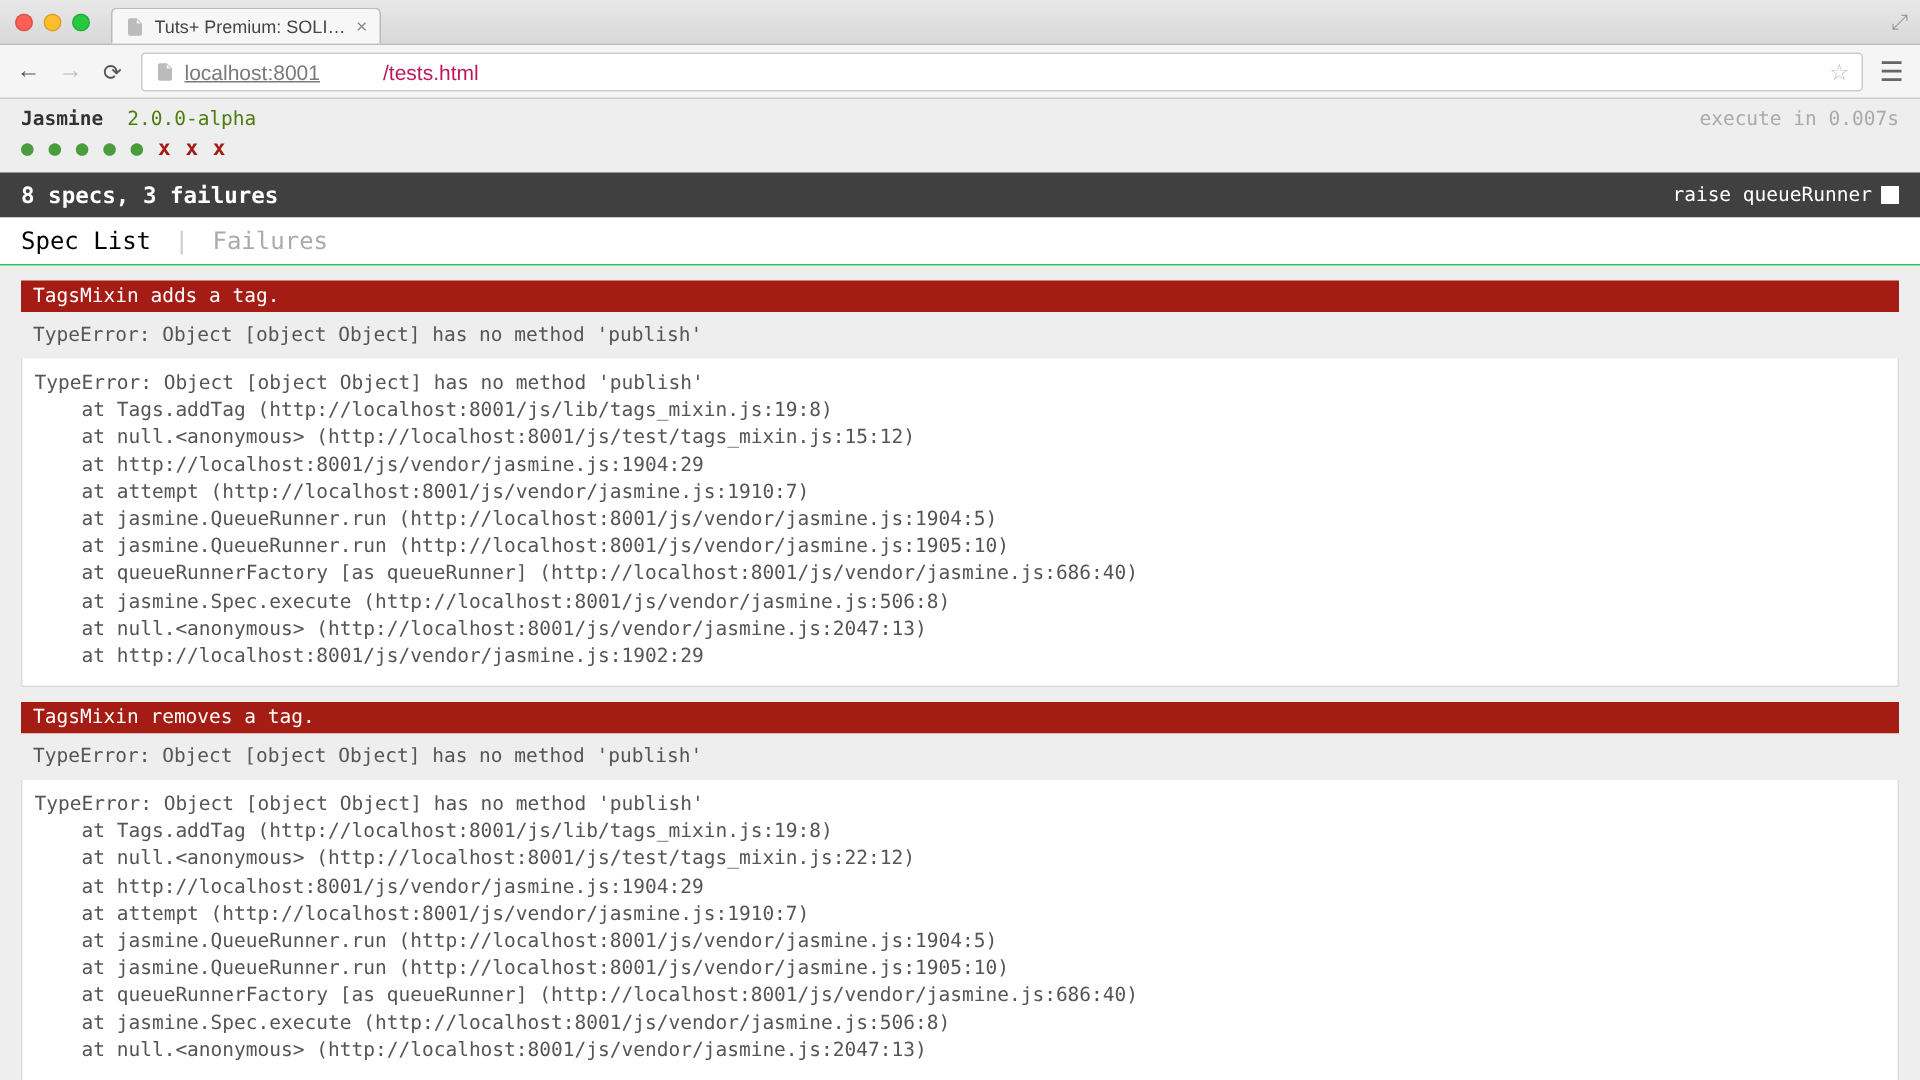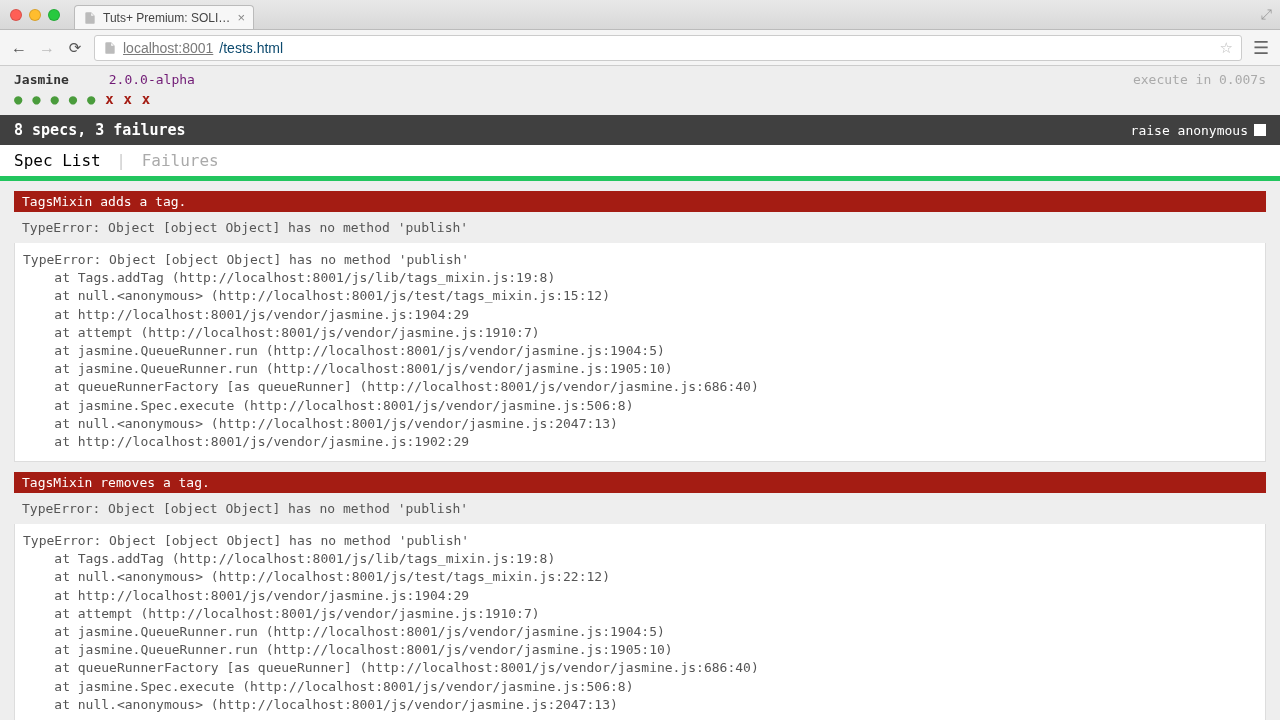--- a/index.html
+++ b/index.html
@@ -15,35 +15,35 @@
   .tab-title { white-space: nowrap; overflow: hidden; text-overflow: ellipsis; flex: 1; }
   .tab-close { color: #888; font-size: 13px; }
   .fav { width: 14px; height: 14px; }
   .expand { position: absolute; right: 8px; top: 6px; color: #999; font-size: 14px; }
   .toolbar { height: 36px; background: #f5f5f5; border-bottom: 1px solid #ccc; display: flex; align-items: center; padding: 0 10px; gap: 10px; }
   .navbtn { color: #555; font-size: 16px; width: 18px; text-align: center; }
   .navbtn.disabled { color: #bbb; }
   .navbtn.reload { font-size: 15px; }
   .omnibox { flex: 1; display: flex; align-items: center; background: #fff; border: 1px solid #ccc; border-radius: 3px; height: 26px; padding: 0 8px; gap: 6px; font-size: 14px; color: #333; }
   .omnibox .host { color: #7a7a7a; text-decoration: underline; }
-  .omnibox .path { color: #0c4a6e; }
+  .omnibox .path { color: #be185d; margin-left: 36px; }
   .star { color: #bbb; margin-left: auto; font-size: 15px; }
   .menu-icon { color: #666; font-size: 18px; width: 18px; text-align: center; }
   .content { flex: 1; background: #eee; overflow-y: auto; font-family: Monaco, Menlo, Consolas, monospace; font-size: 13px; color: #333; }
-  .jasmine-head { display: flex; align-items: center; padding: 6px 14px 0 14px; gap: 36px; }
+  .jasmine-head { display: flex; align-items: center; padding: 6px 14px 0 14px; }
   .jasmine-title { font-weight: bold; color: #333; }
-  .jasmine-ver { color: #701a75; margin-left: 4px; }
+  .jasmine-ver { color: #4d7c0f; margin-left: 16px; }
   .jasmine-time { margin-left: auto; color: #aaa; }
   .dots-row { padding: 4px 14px 8px 14px; letter-spacing: 1px; }
   .dots-row .pass { color: #4a9c3c; font-size: 14px; }
   .dots-row .fail { color: #a41c13; font-weight: bold; font-size: 14px; }
   .summary-bar { background: #404040; color: #fff; display: flex; align-items: center; padding: 6px 14px; font-weight: bold; font-size: 15px; }
   .summary-bar .right { margin-left: auto; font-weight: normal; font-size: 13px; display: flex; align-items: center; gap: 6px; }
   .exc-box { width: 12px; height: 12px; background: #fff; display: inline-block; }
-  .tabs-row { background: #fff; padding: 6px 14px; border-bottom: 5px solid #22c55e; font-size: 16px; }
+  .tabs-row { background: #fff; padding: 6px 14px; border-bottom: 1px solid #22c55e; font-size: 16px; }
   .tabs-row .active { color: #000; }
   .tabs-row .sep { color: #ccc; margin: 0 6px; }
   .tabs-row .inactive { color: #aaa; }
   .block { margin: 10px 14px 0 14px; }
   .block-title { background: #a41c13; color: #fff; padding: 3px 8px; font-size: 13px; }
   .err-short { background: #eee; padding: 8px 8px; color: #555; }
   .stack { background: #fff; padding: 8px 8px 10px 8px; border: 1px solid #ddd; border-top: none; color: #555; white-space: pre; line-height: 1.4; overflow-x: hidden; }
 </style>
 </head>
 <body>
@@ -93,21 +93,21 @@
       <span class="pass">●</span>
       <span class="pass">●</span>
       <span class="pass">●</span>
       <span class="fail">x</span>
       <span class="fail">x</span>
       <span class="fail">x</span>
     </div>
     <div class="summary-bar">
       <span>8 specs, 3 failures</span>
       <span class="right">
-        <span>raise anonymous</span>
+        <span>raise queueRunner</span>
         <span class="exc-box"></span>
       </span>
     </div>
     <div class="tabs-row">
       <span class="active">Spec List</span>
       <span class="sep">|</span>
       <span class="inactive">Failures</span>
     </div>
 
     <div class="block">

